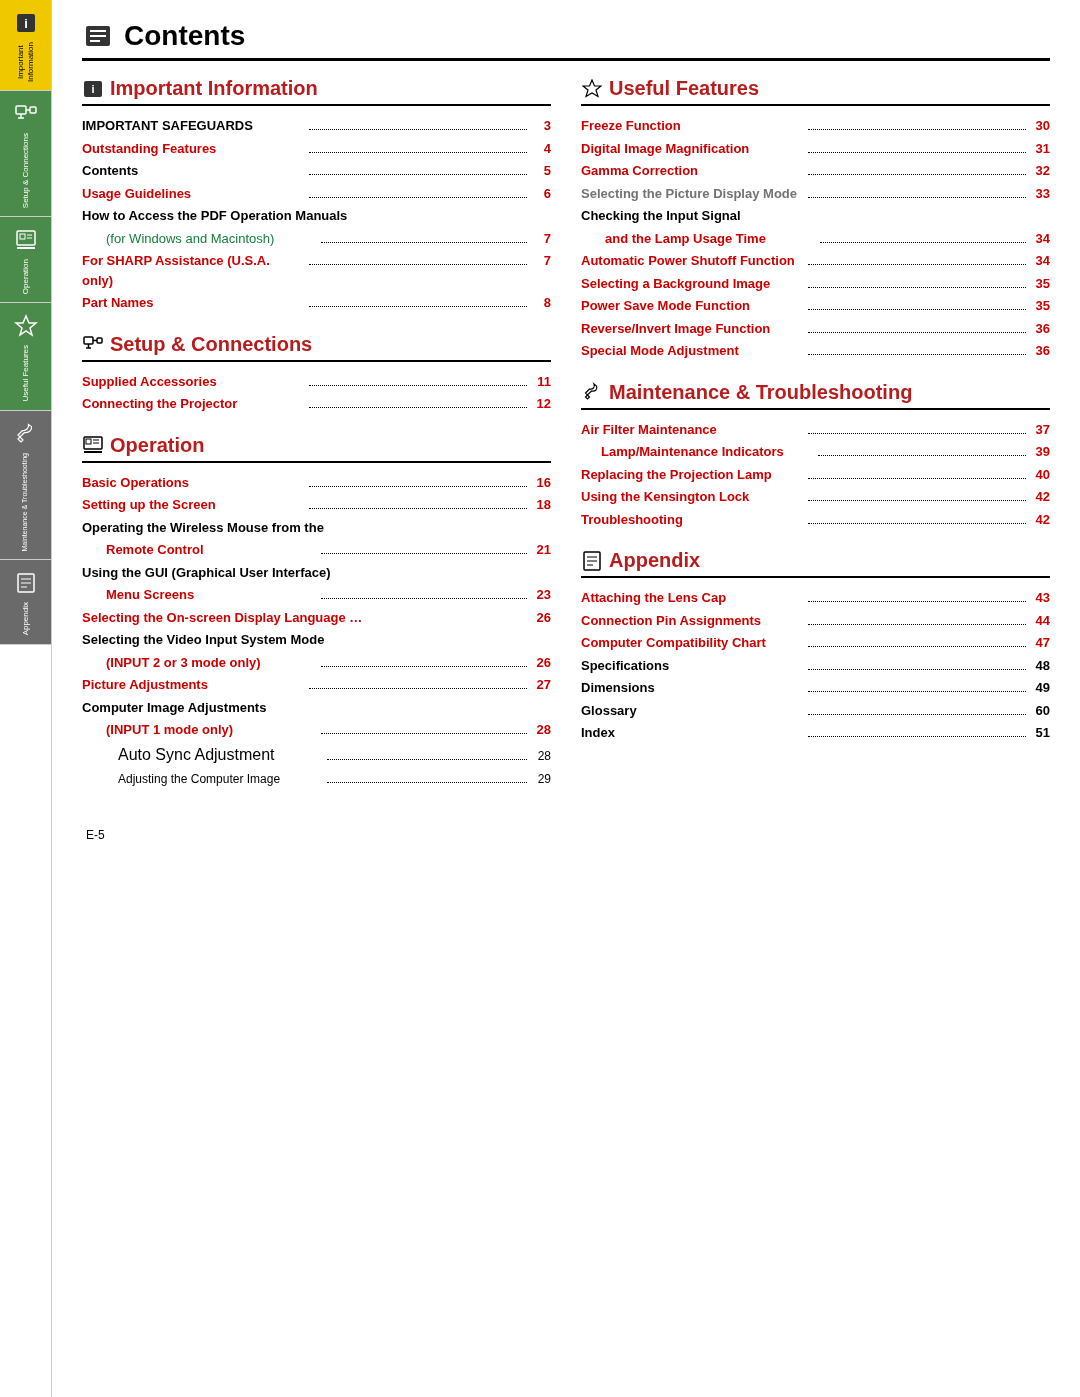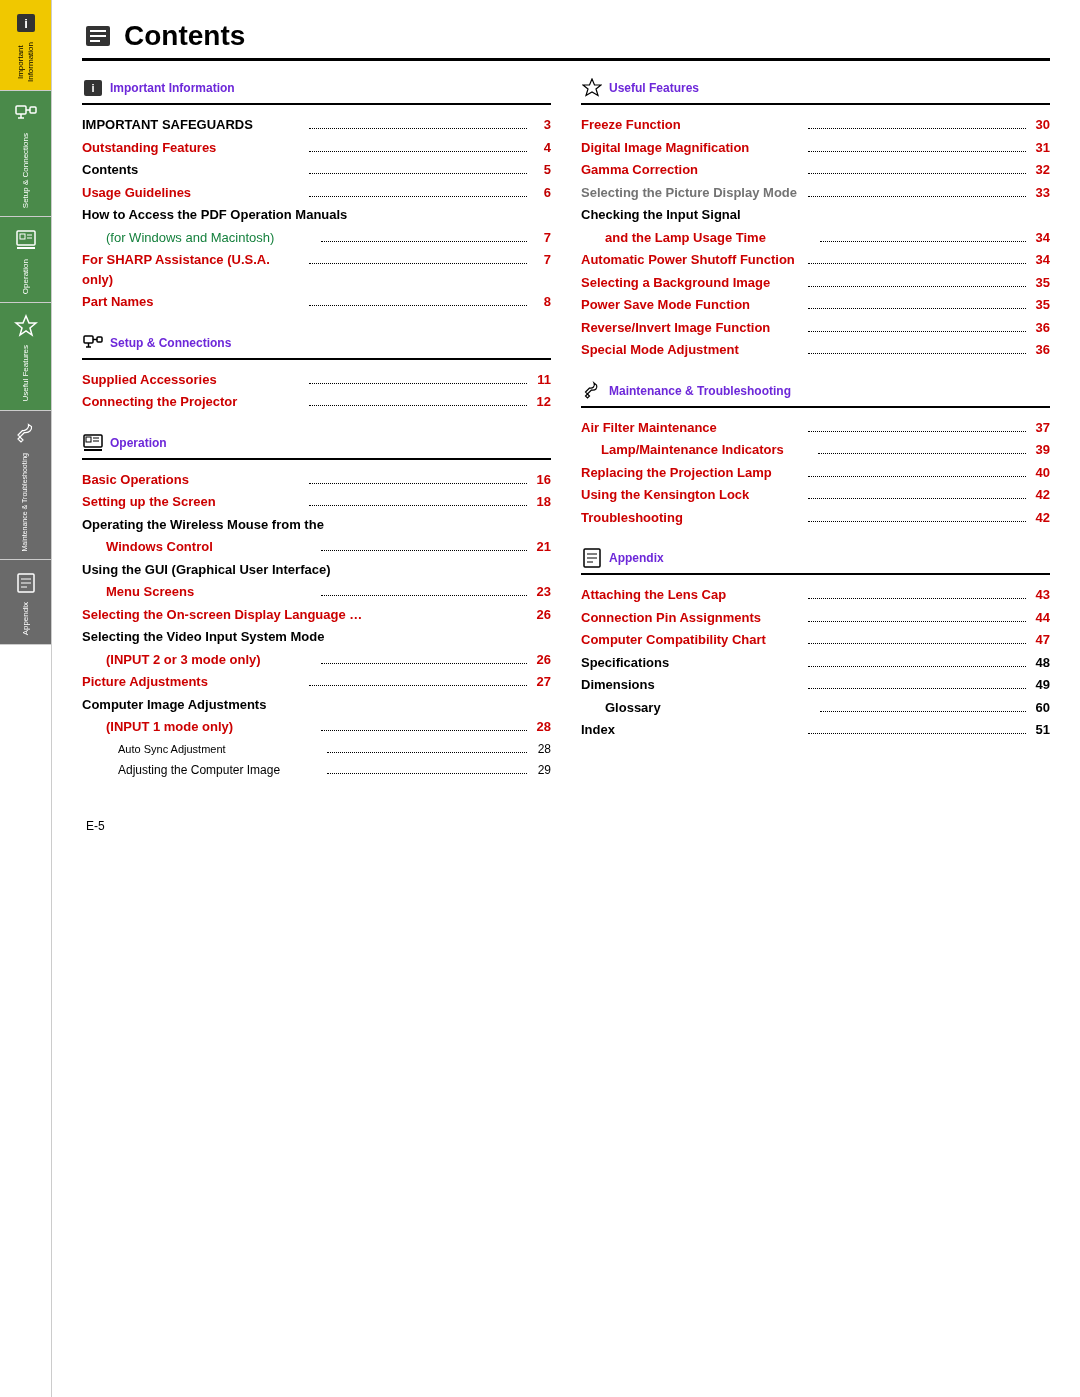--- a/index.html
+++ b/index.html
@@ -116,23 +116,23 @@
       width: 22px;
       height: 22px;
       margin-right: 6px;
       display: flex;
       align-items: center;
       justify-content: center;
       flex-shrink: 0;
     }
 
     .section-title {
-      font-size: 12px;
+      font-size: 20px;
       font-weight: bold;
-      color: #6d28d9;
+      color: #b91c1c;
     }
 
     
     .toc-section {
       margin-bottom: 20px;
     }
 
     .toc-entry {
       display: flex;
       justify-content: space-between;
@@ -385,21 +385,21 @@
         </div>
         <div class="toc-entry">
           <span class="toc-entry-text" style="color:#cc0000; font-weight:bold;">Setting up the Screen</span>
           <span class="toc-entry-dots"></span>
           <span class="toc-entry-page pg-red">18</span>
         </div>
         <div class="toc-entry">
           <span class="toc-entry-text" style="font-weight:bold;">Operating the Wireless Mouse from the</span>
         </div>
         <div class="toc-entry">
-          <span class="toc-entry-text" style="padding-left:24px; color:#cc0000; font-weight:bold;">Windows Control</span>
+          <span class="toc-entry-text" style="padding-left:24px; color:#cc0000; font-weight:bold;">Remote Control</span>
           <span class="toc-entry-dots"></span>
           <span class="toc-entry-page pg-red">21</span>
         </div>
         <div class="toc-entry">
           <span class="toc-entry-text" style="font-weight:bold;">Using the GUI (Graphical User Interface)</span>
         </div>
         <div class="toc-entry">
           <span class="toc-entry-text" style="padding-left:24px; color:#cc0000; font-weight:bold;">Menu Screens</span>
           <span class="toc-entry-dots"></span>
           <span class="toc-entry-page pg-red">23</span>
@@ -424,21 +424,21 @@
         </div>
         <div class="toc-entry">
           <span class="toc-entry-text" style="font-weight:bold;">Computer Image Adjustments</span>
         </div>
         <div class="toc-entry">
           <span class="toc-entry-text" style="padding-left:24px; color:#cc0000; font-weight:bold;">(INPUT 1 mode only)</span>
           <span class="toc-entry-dots"></span>
           <span class="toc-entry-page pg-red">28</span>
         </div>
         <div class="toc-entry">
-          <span class="toc-entry-text" style="padding-left:36px; font-weight:normal; font-size:11px;">Auto Sync Adjustment</span>
+          <span class="toc-entry-text" style="padding-left:36px; font-weight:normal; font-size:16px;">Auto Sync Adjustment</span>
           <span class="toc-entry-dots" style="border-bottom: 1px dotted #000; flex:1; margin: 0 4px 3px 4px;"></span>
           <span class="toc-entry-page" style="font-weight:normal; font-size:12px;">28</span>
         </div>
         <div class="toc-entry">
           <span class="toc-entry-text" style="padding-left:36px; font-weight:normal; font-size:12px;">Adjusting the Computer Image</span>
           <span class="toc-entry-dots" style="border-bottom: 1px dotted #000; flex:1; margin: 0 4px 3px 4px;"></span>
           <span class="toc-entry-page" style="font-weight:normal; font-size:12px;">29</span>
         </div>
       </div>
 
@@ -581,21 +581,21 @@
           <span class="toc-entry-text" style="font-weight:bold;">Specifications</span>
           <span class="toc-entry-dots"></span>
           <span class="toc-entry-page pg-black">48</span>
         </div>
         <div class="toc-entry">
           <span class="toc-entry-text" style="font-weight:bold;">Dimensions</span>
           <span class="toc-entry-dots"></span>
           <span class="toc-entry-page pg-black">49</span>
         </div>
         <div class="toc-entry">
-          <span class="toc-entry-text" style="font-weight:bold;margin-left:24px;">Glossary</span>
+          <span class="toc-entry-text" style="font-weight:bold;">Glossary</span>
           <span class="toc-entry-dots"></span>
           <span class="toc-entry-page pg-black">60</span>
         </div>
         <div class="toc-entry">
           <span class="toc-entry-text" style="font-weight:bold;">Index</span>
           <span class="toc-entry-dots"></span>
           <span class="toc-entry-page pg-black">51</span>
         </div>
       </div>
 

